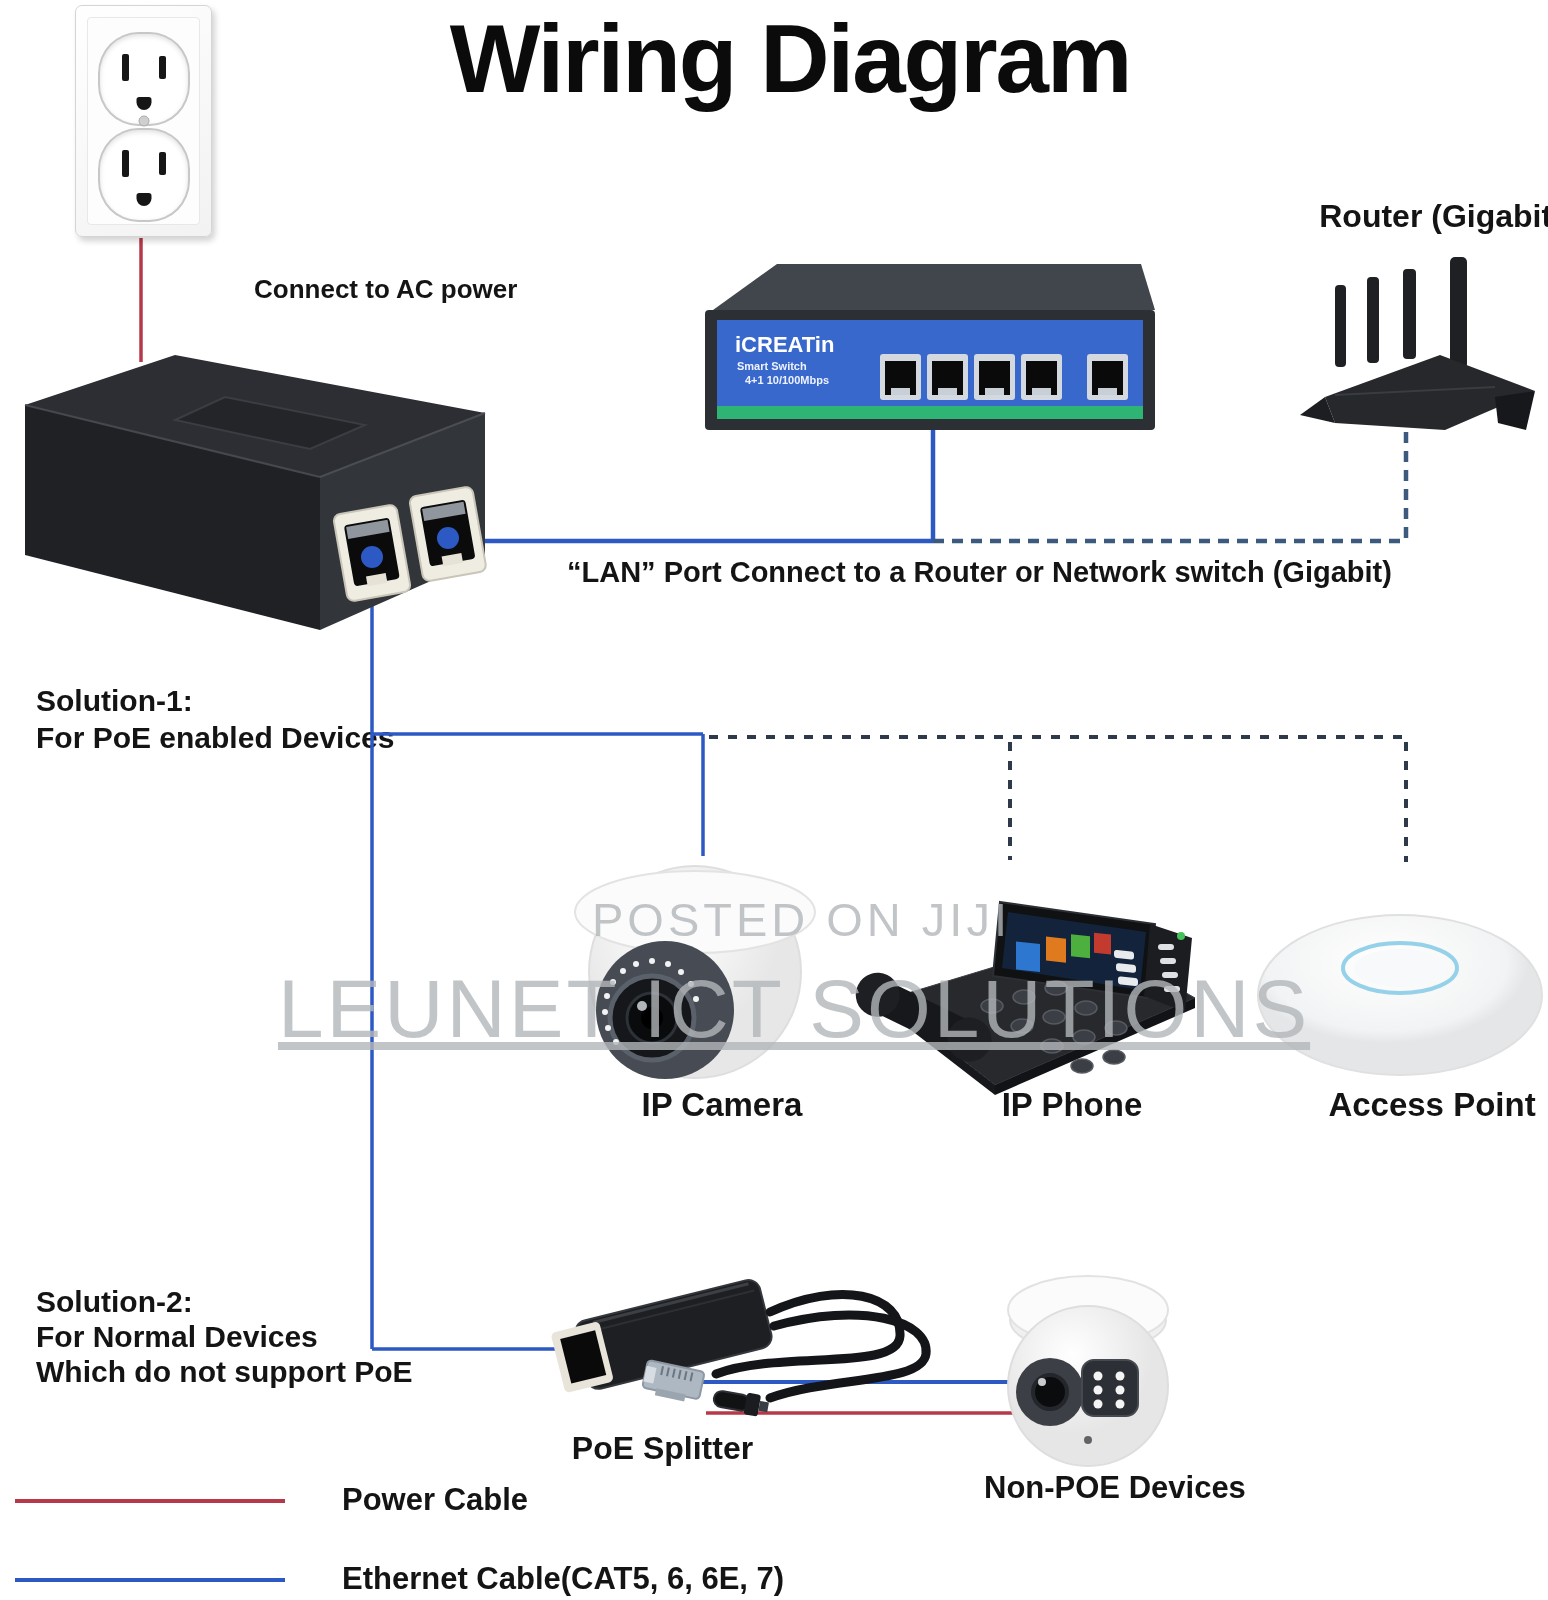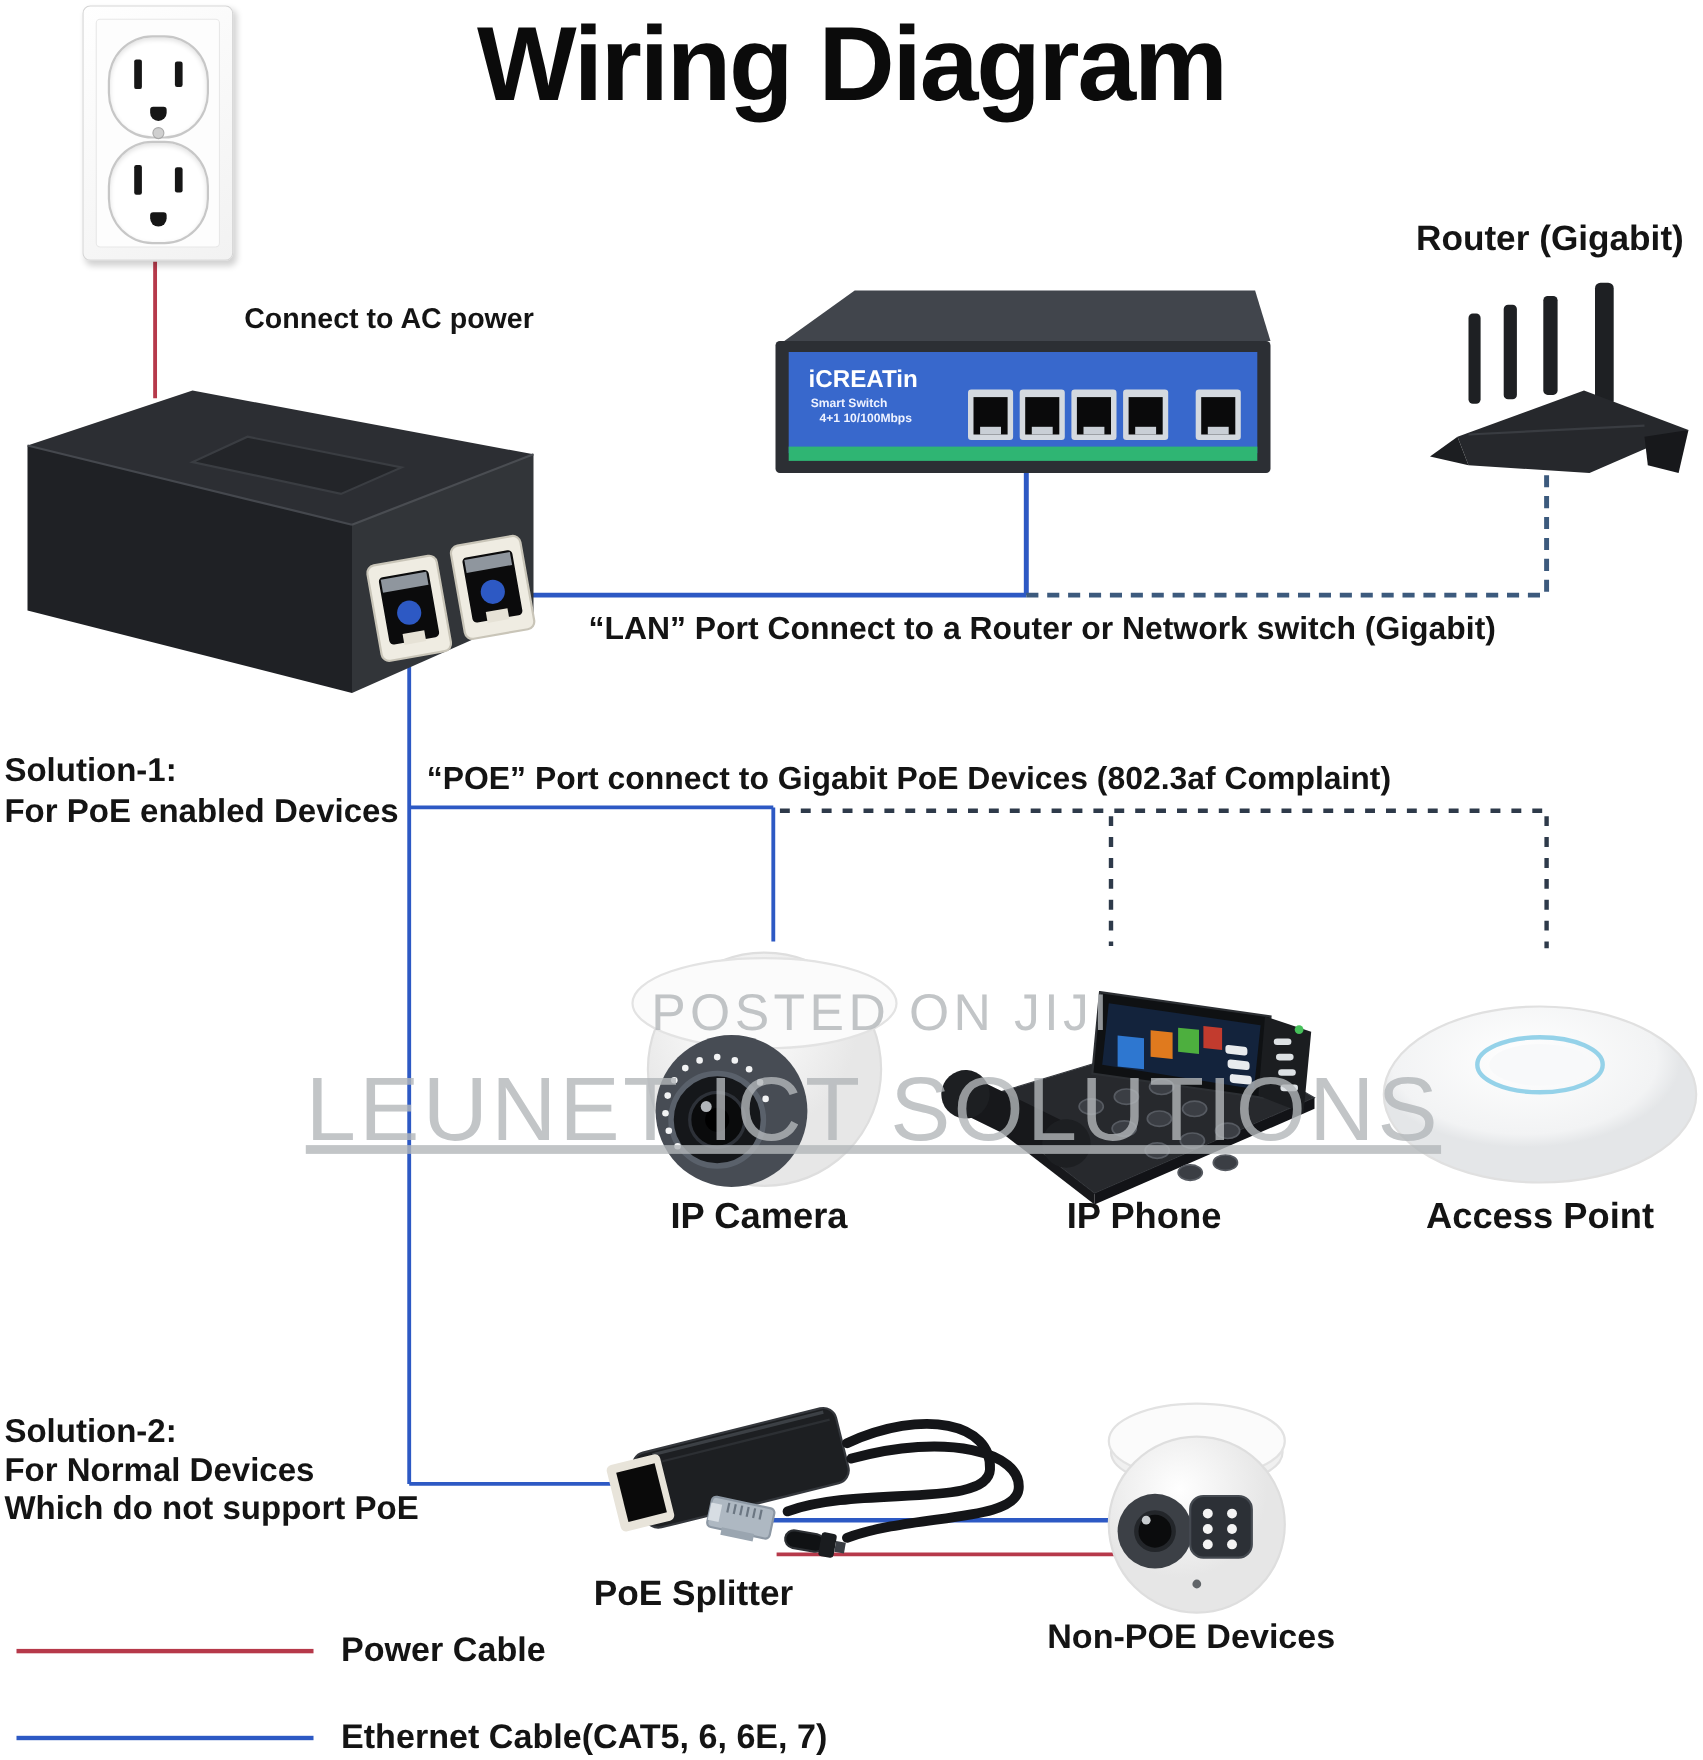--- a/index.html
+++ b/index.html
@@ -1,19 +1,19 @@
 <!DOCTYPE html>
 <html><head>
 <meta charset="utf-8">
 <style>
   html,body{margin:0;padding:0;background:#ffffff;}
   #canvas{position:relative;width:1548px;height:1600px;background:#ffffff;overflow:hidden;
           font-family:"Liberation Sans",sans-serif;}
   .abs{position:absolute;}
-  .lbl{position:absolute;font-weight:bold;color:#141414;white-space:nowrap;}
+  .lbl{position:absolute;font-weight:bold;color:#141414;white-space:nowrap;padding-left:32px;}
   .ctr{text-align:center;}
   #title{left:0;right:0;top:4px;text-align:center;font-size:96px;font-weight:bold;
          letter-spacing:-2px;color:#0b0b0b;z-index:3;}
   
   #outlet{left:75px;top:5px;width:135px;height:230px;background:linear-gradient(145deg,#ffffff, #f2f2f2);
           border:1px solid #d5d5d5;border-radius:7px;box-shadow:3px 4px 6px rgba(0,0,0,.18);z-index:2;}
   #outlet .inner{position:absolute;left:11px;top:11px;right:11px;bottom:11px;border:1px solid #e8e8e8;
           border-radius:4px;background:#fdfdfd;}
   .socket{position:absolute;left:50%;transform:translateX(-50%);width:88px;height:90px;background:#ffffff;
           border:2px solid #c7c7c7;border-radius:44%;box-shadow:inset 0 2px 5px rgba(0,0,0,.12);}
@@ -153,21 +153,20 @@
     <line x1="95" y1="170" x2="255" y2="162" stroke="#393c41" stroke-width="2"></line>
   </svg>
 
   <div class="lbl" style="left:535px;top:556px;font-size:29px;">“LAN” Port Connect to a Router or Network switch (Gigabit)</div>
 
   <div class="lbl" style="left:4px;top:682px;font-size:30px;line-height:37px;white-space:normal;width:370px;">
     <div>Solution-1:</div>
     <div>For PoE enabled Devices</div>
   </div>
 
-  <div class="lbl" style="left:388px;top:692px;font-size:29px;">“POE” Port connect to Gigabit PoE Devices (802.3af Complaint)</div>
 
   <svg class="abs" style="left:560px;top:860px;z-index:2;" width="270" height="225" viewBox="0 0 270 225">
     <defs>
       <radialGradient id="domeg" cx="40%" cy="30%">
           <stop offset="0%" stop-color="#ffffff"></stop>
           <stop offset="100%" stop-color="#e7e7e7"></stop>
         </radialGradient>
     </defs>
     <circle cx="135" cy="112" r="106" fill="url(#domeg)" stroke="#dedede" stroke-width="2"></circle>
     <ellipse cx="135" cy="52" rx="120" ry="41" fill="#fbfbfb" stroke="#e3e3e3" stroke-width="2"></ellipse>

